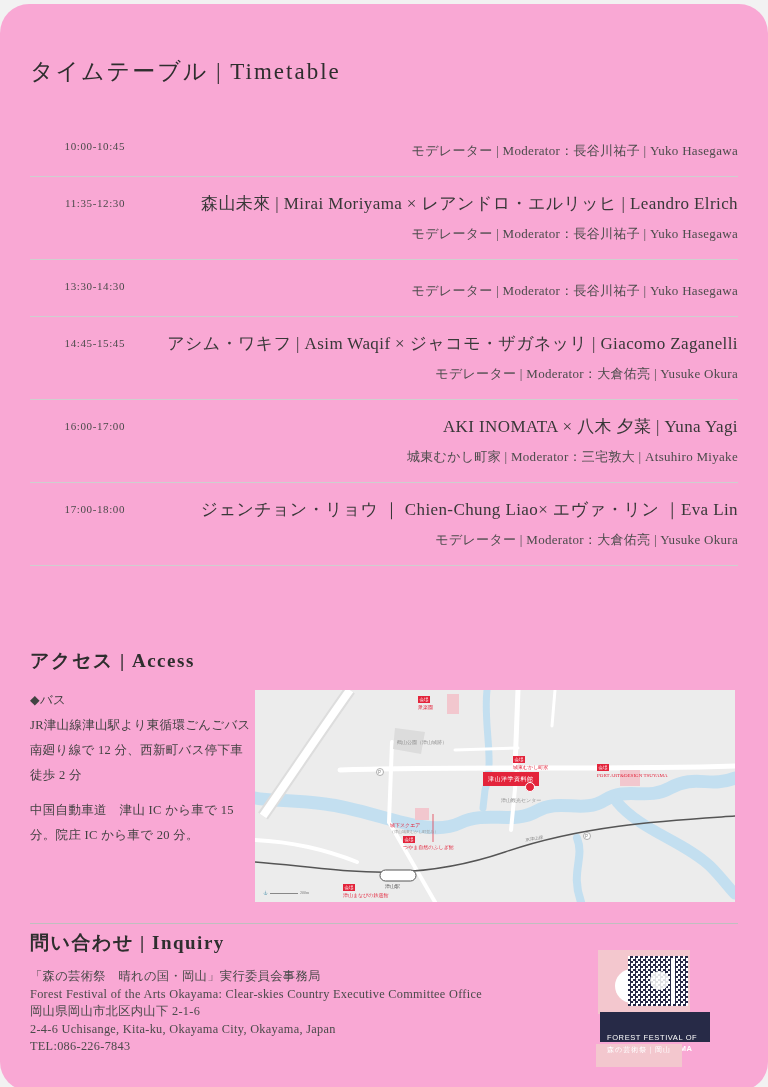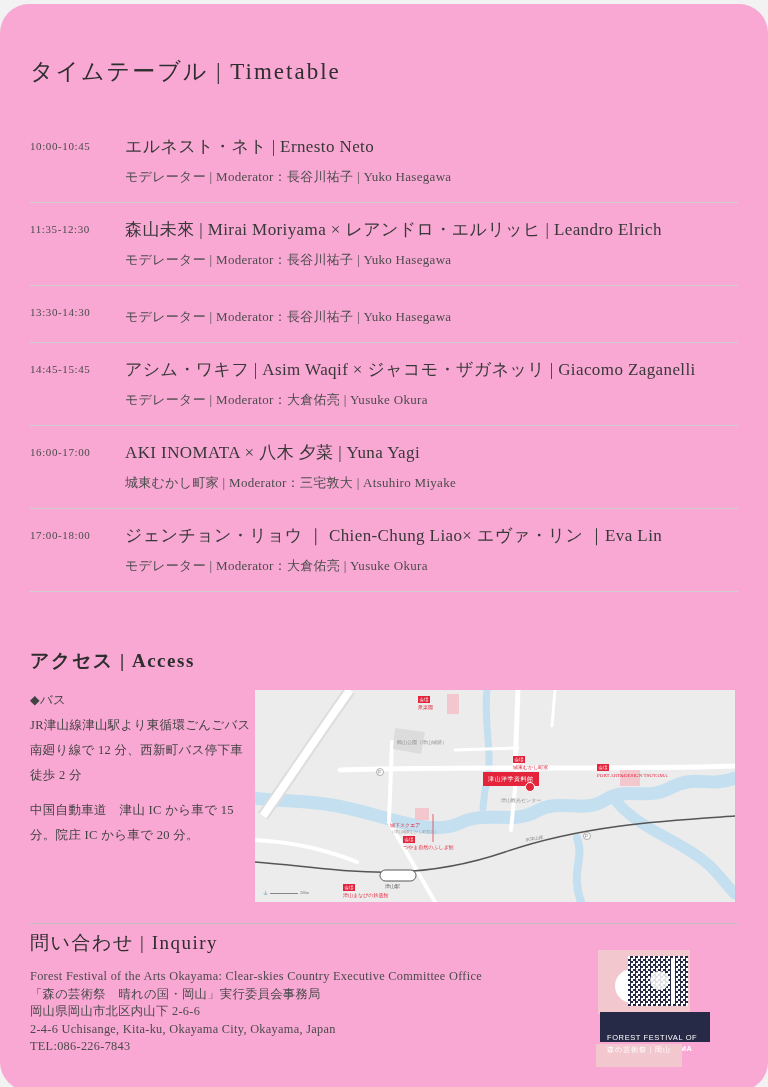--- a/index.html
+++ b/index.html
@@ -5,21 +5,21 @@
   html,body{margin:0;padding:0;background:#f2f2f2;}
   .sheet{
     position:relative;width:768px;height:1087px;margin:4px auto;
     background:#f9a8d4;overflow:hidden;
     font-family:"Liberation Serif","DejaVu Serif",serif;
     color:#3c3c3c;
     border-radius:29px;
   }
   
   .tt-title{position:absolute;left:30px;top:52px;font-size:23px;letter-spacing:2px;color:#2e2e2e;}
-  .entries{position:absolute;left:30px;top:116px;width:708px;}
+  .entries{position:absolute;left:30px;top:116px;width:708px;text-align:right;}
   .entry{padding:14px 0 16px 0;border-bottom:1px solid #cfcfcf;display:grid;grid-template-columns:95px 1fr;}
   .entry-time{font-size:11px;letter-spacing:.6px;color:#4a4a4a;padding-top:6px;}
   .entry-main{}
   .entry-title{font-size:17px;letter-spacing:.4px;line-height:26px;color:#383838;}
   .entry-mod{font-size:13px;letter-spacing:.3px;color:#4c4c4c;margin-top:8px;line-height:18px;}
   
   .access{position:absolute;left:30px;top:644px;width:708px;}
   .sec-title{font-size:19px;letter-spacing:1.5px;color:#2e2e2e;font-weight:bold;}
   .access-col{position:absolute;left:0;top:40px;width:222px;font-size:12.5px;line-height:25px;letter-spacing:.3px;color:#424242;}
   .access-h{font-size:12.5px;}
@@ -34,21 +34,21 @@
   .map-sub{display:block;font-size:4px;color:#9a9a9a;margin-top:1px;}
   .venue-box{position:absolute;background:#e3243b;color:#fff;font-size:6px;line-height:6px;padding:4px 5px;letter-spacing:.5px;}
   .venue-dot{position:absolute;width:8px;height:8px;border-radius:50%;background:#e3243b;border:1px solid #fff;}
   .map-station{position:absolute;font-size:5px;color:#555;}
   .map-rail-label{position:absolute;font-size:4.5px;color:#8a8a8a;transform:rotate(-10deg);}
   .map-scale{position:absolute;font-size:4px;color:#777;}
   .map-scale .bar{display:inline-block;width:28px;height:1px;background:#888;vertical-align:middle;margin:0 2px;}
   
   .rule{position:absolute;left:30px;width:708px;height:0;border-top:1px solid #bfbfbf;}
   .inquiry{position:absolute;left:30px;top:926px;width:540px;}
-  .inquiry .sec-title{font-weight:normal;}
+  .inquiry .sec-title{font-weight:bold;}
   .inq-lines{margin-top:12px;font-size:12.3px;line-height:17.5px;letter-spacing:.3px;color:#4a4a4a;}
   
   .logo{position:absolute;left:596px;top:944px;width:144px;height:108px;}
   .logo-pink{position:absolute;left:2px;top:2px;width:92px;height:64px;background:#f3c7ce;}
   .logo-circle{position:absolute;left:19px;top:21px;width:34px;height:34px;border-radius:50%;background:#fff;}
   .logo-halftone{position:absolute;left:32px;top:8px;width:60px;height:50px;
     background:repeating-conic-gradient(#272a47 0% 25%, #ffffff 0% 50%);background-size:5px 5px;}
   .logo-hole{position:absolute;left:22px;top:15px;width:19px;height:19px;border-radius:50%;background:#fff;opacity:.85;}
   .logo-sliver{position:absolute;left:43px;top:2px;width:4px;height:46px;background:#fff;}
   .logo-navy{position:absolute;left:4px;top:64px;width:110px;height:30px;background:#272a47;color:#fff;
@@ -60,21 +60,20 @@
 <body>
 
 <div class="sheet">
 
   <div class="tt-title">タイムテーブル | Timetable</div>
 
   <div class="entries">
     <div class="entry">
       <div class="entry-time">10:00-10:45</div>
       <div class="entry-main">
-        <div class="entry-title">エルネスト・ネト | Ernesto Neto</div>
         <div class="entry-mod">モデレーター | Moderator：長谷川祐子 | Yuko Hasegawa</div>
       </div>
     </div>
 
     <div class="entry">
       <div class="entry-time">11:35-12:30</div>
       <div class="entry-main">
         <div class="entry-title">森山未來 | Mirai Moriyama × レアンドロ・エルリッヒ | Leandro Elrich</div>
         <div class="entry-mod">モデレーター | Moderator：長谷川祐子 | Yuko Hasegawa</div>
       </div>
@@ -190,23 +189,23 @@
         <span>⚓</span><span class="bar"></span><span id="scale-label">200m</span>
       </div>
     </div>
   </div>
 
   <div class="rule" style="top:919px;"></div>
 
   <div class="inquiry">
     <div class="sec-title">問い合わせ | Inquiry</div>
     <div class="inq-lines" id="inq-lines">
+        <div>「森の芸術祭　晴れの国・岡山」実行委員会事務局</div>
         <div>Forest Festival of the Arts Okayama: Clear-skies Country Executive Committee Office</div>
-        <div>「森の芸術祭　晴れの国・岡山」実行委員会事務局</div>
-        <div>岡山県岡山市北区内山下 2-6-6</div>
+        <div>岡山県岡山市北区内山下 2-1-6</div>
         <div>2-4-6 Uchisange, Kita-ku, Okayama City, Okayama, Japan</div>
         <div>TEL:086-226-7843</div>
       </div>
   </div>
 
   <div class="logo">
     <div class="logo-pink"></div>
     <div class="logo-circle"></div>
     <div class="logo-halftone">
       <div class="logo-hole"></div>

